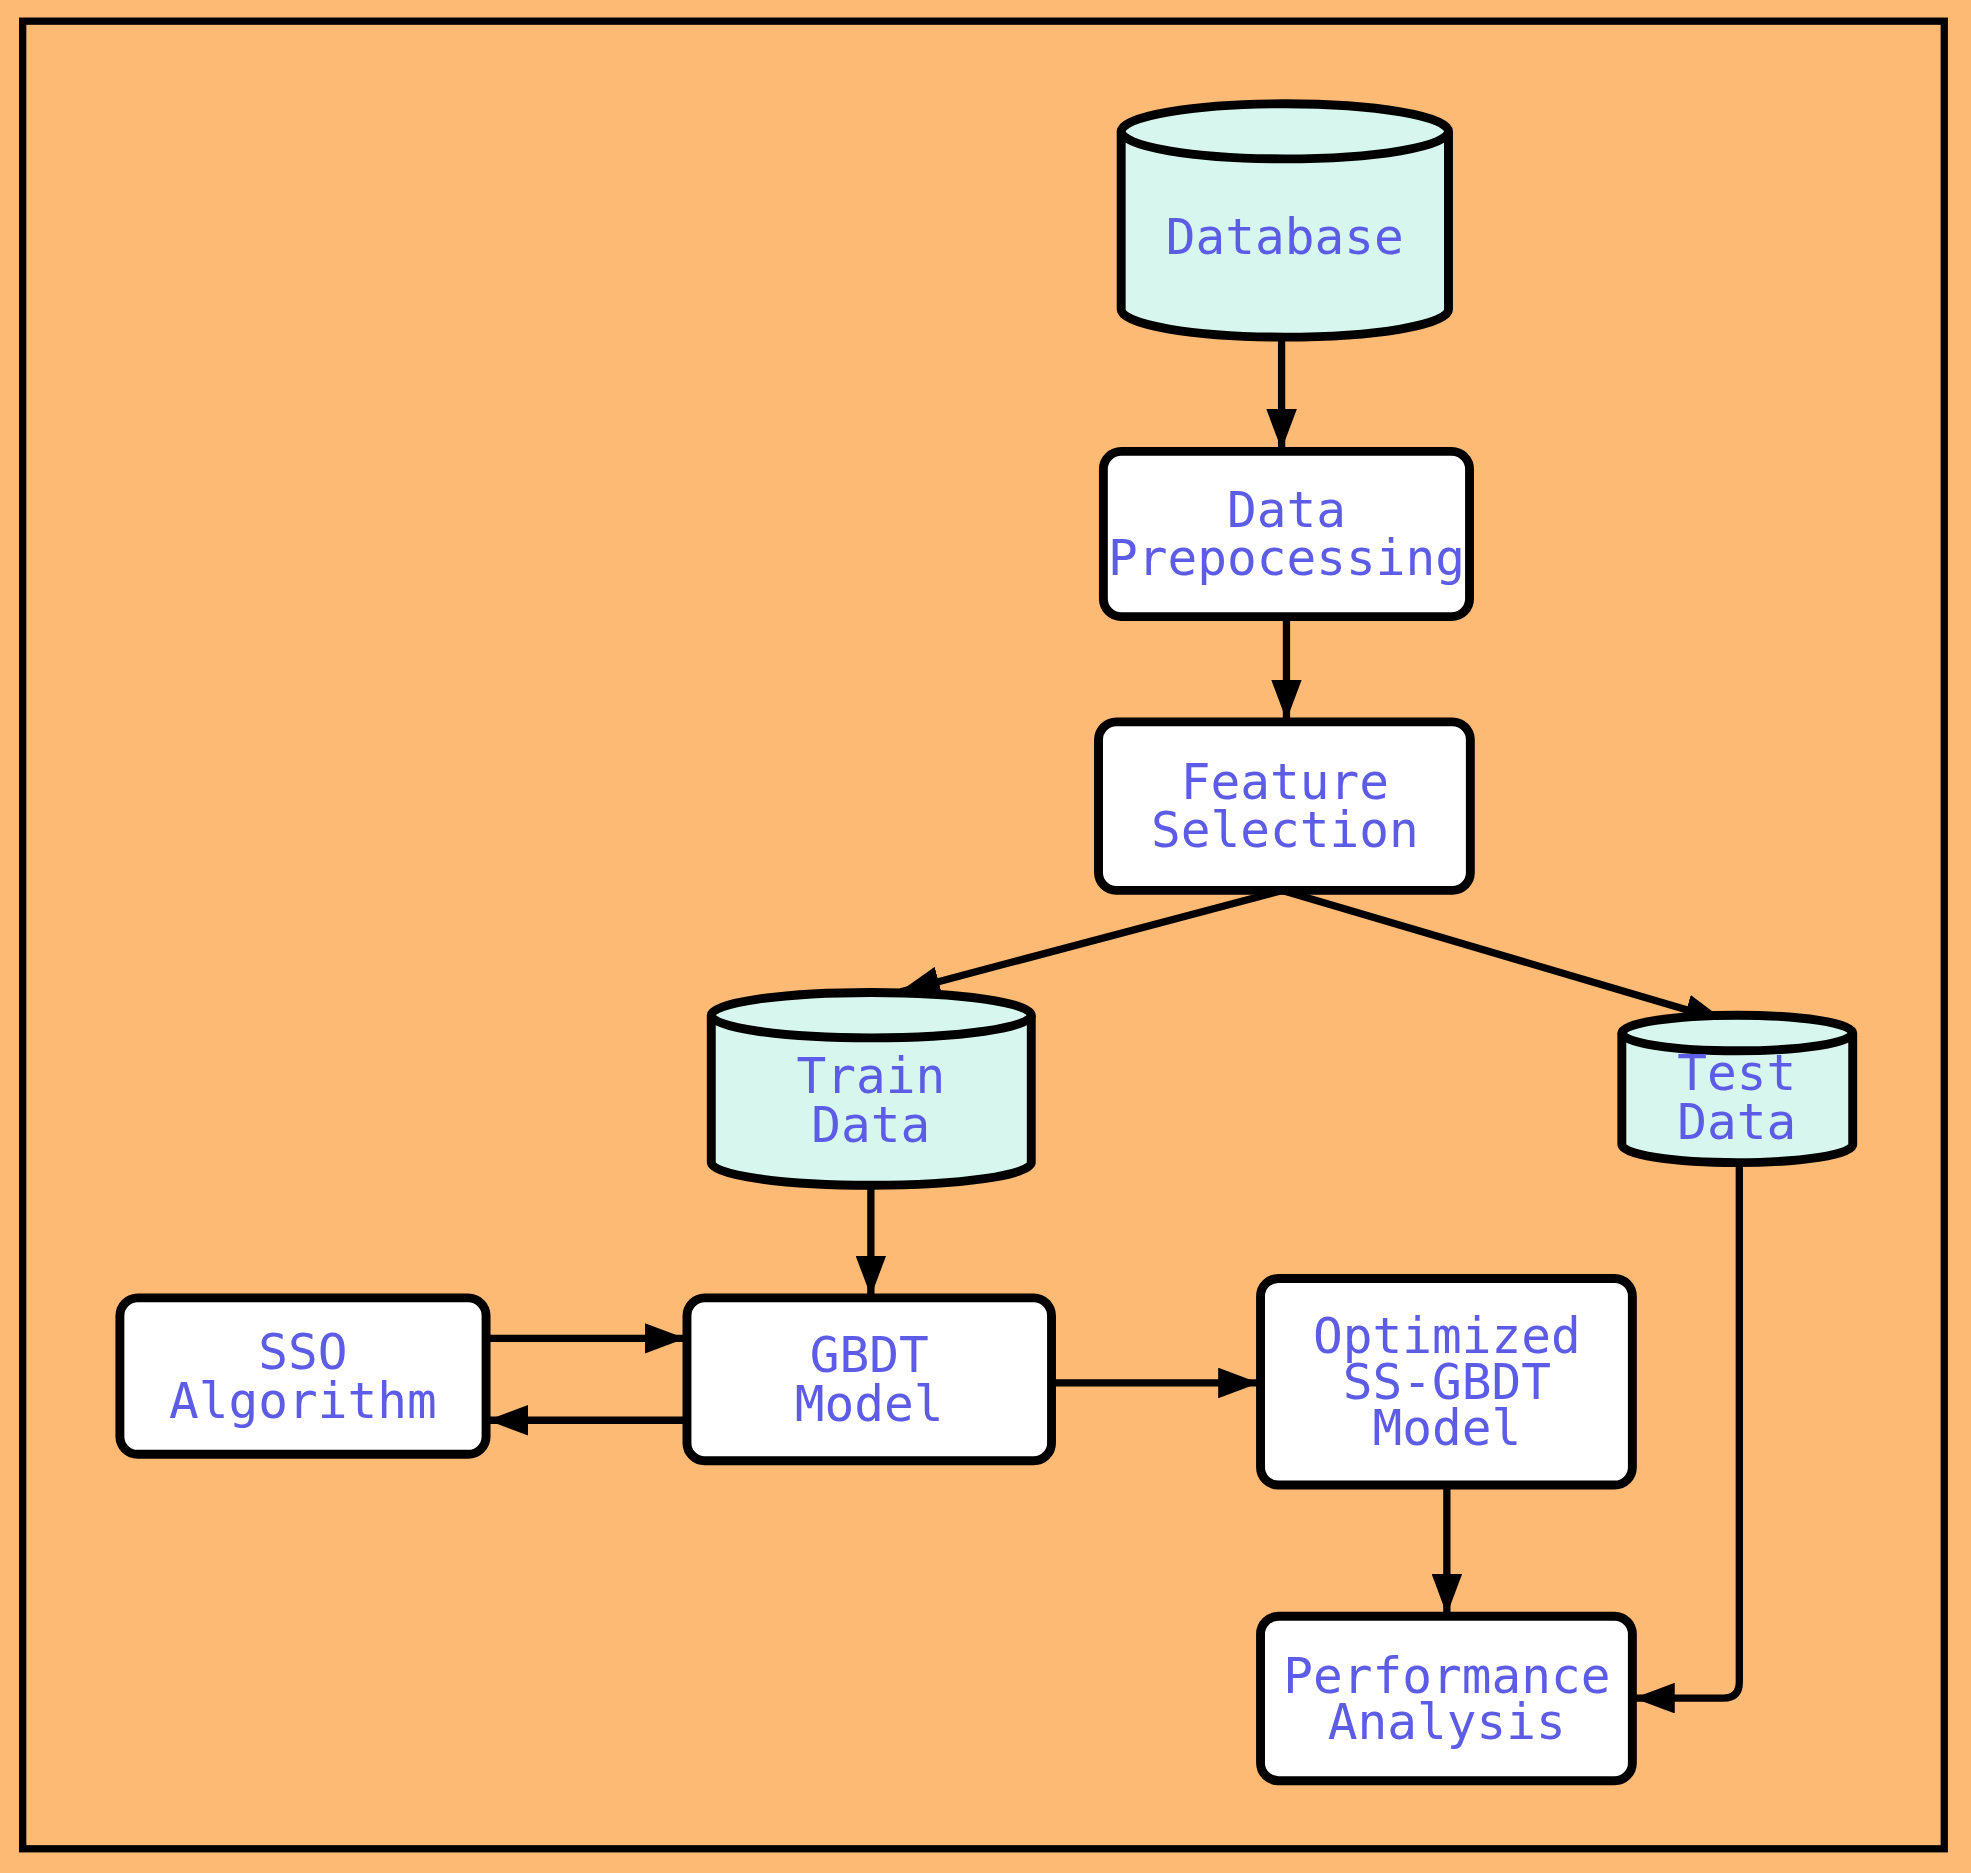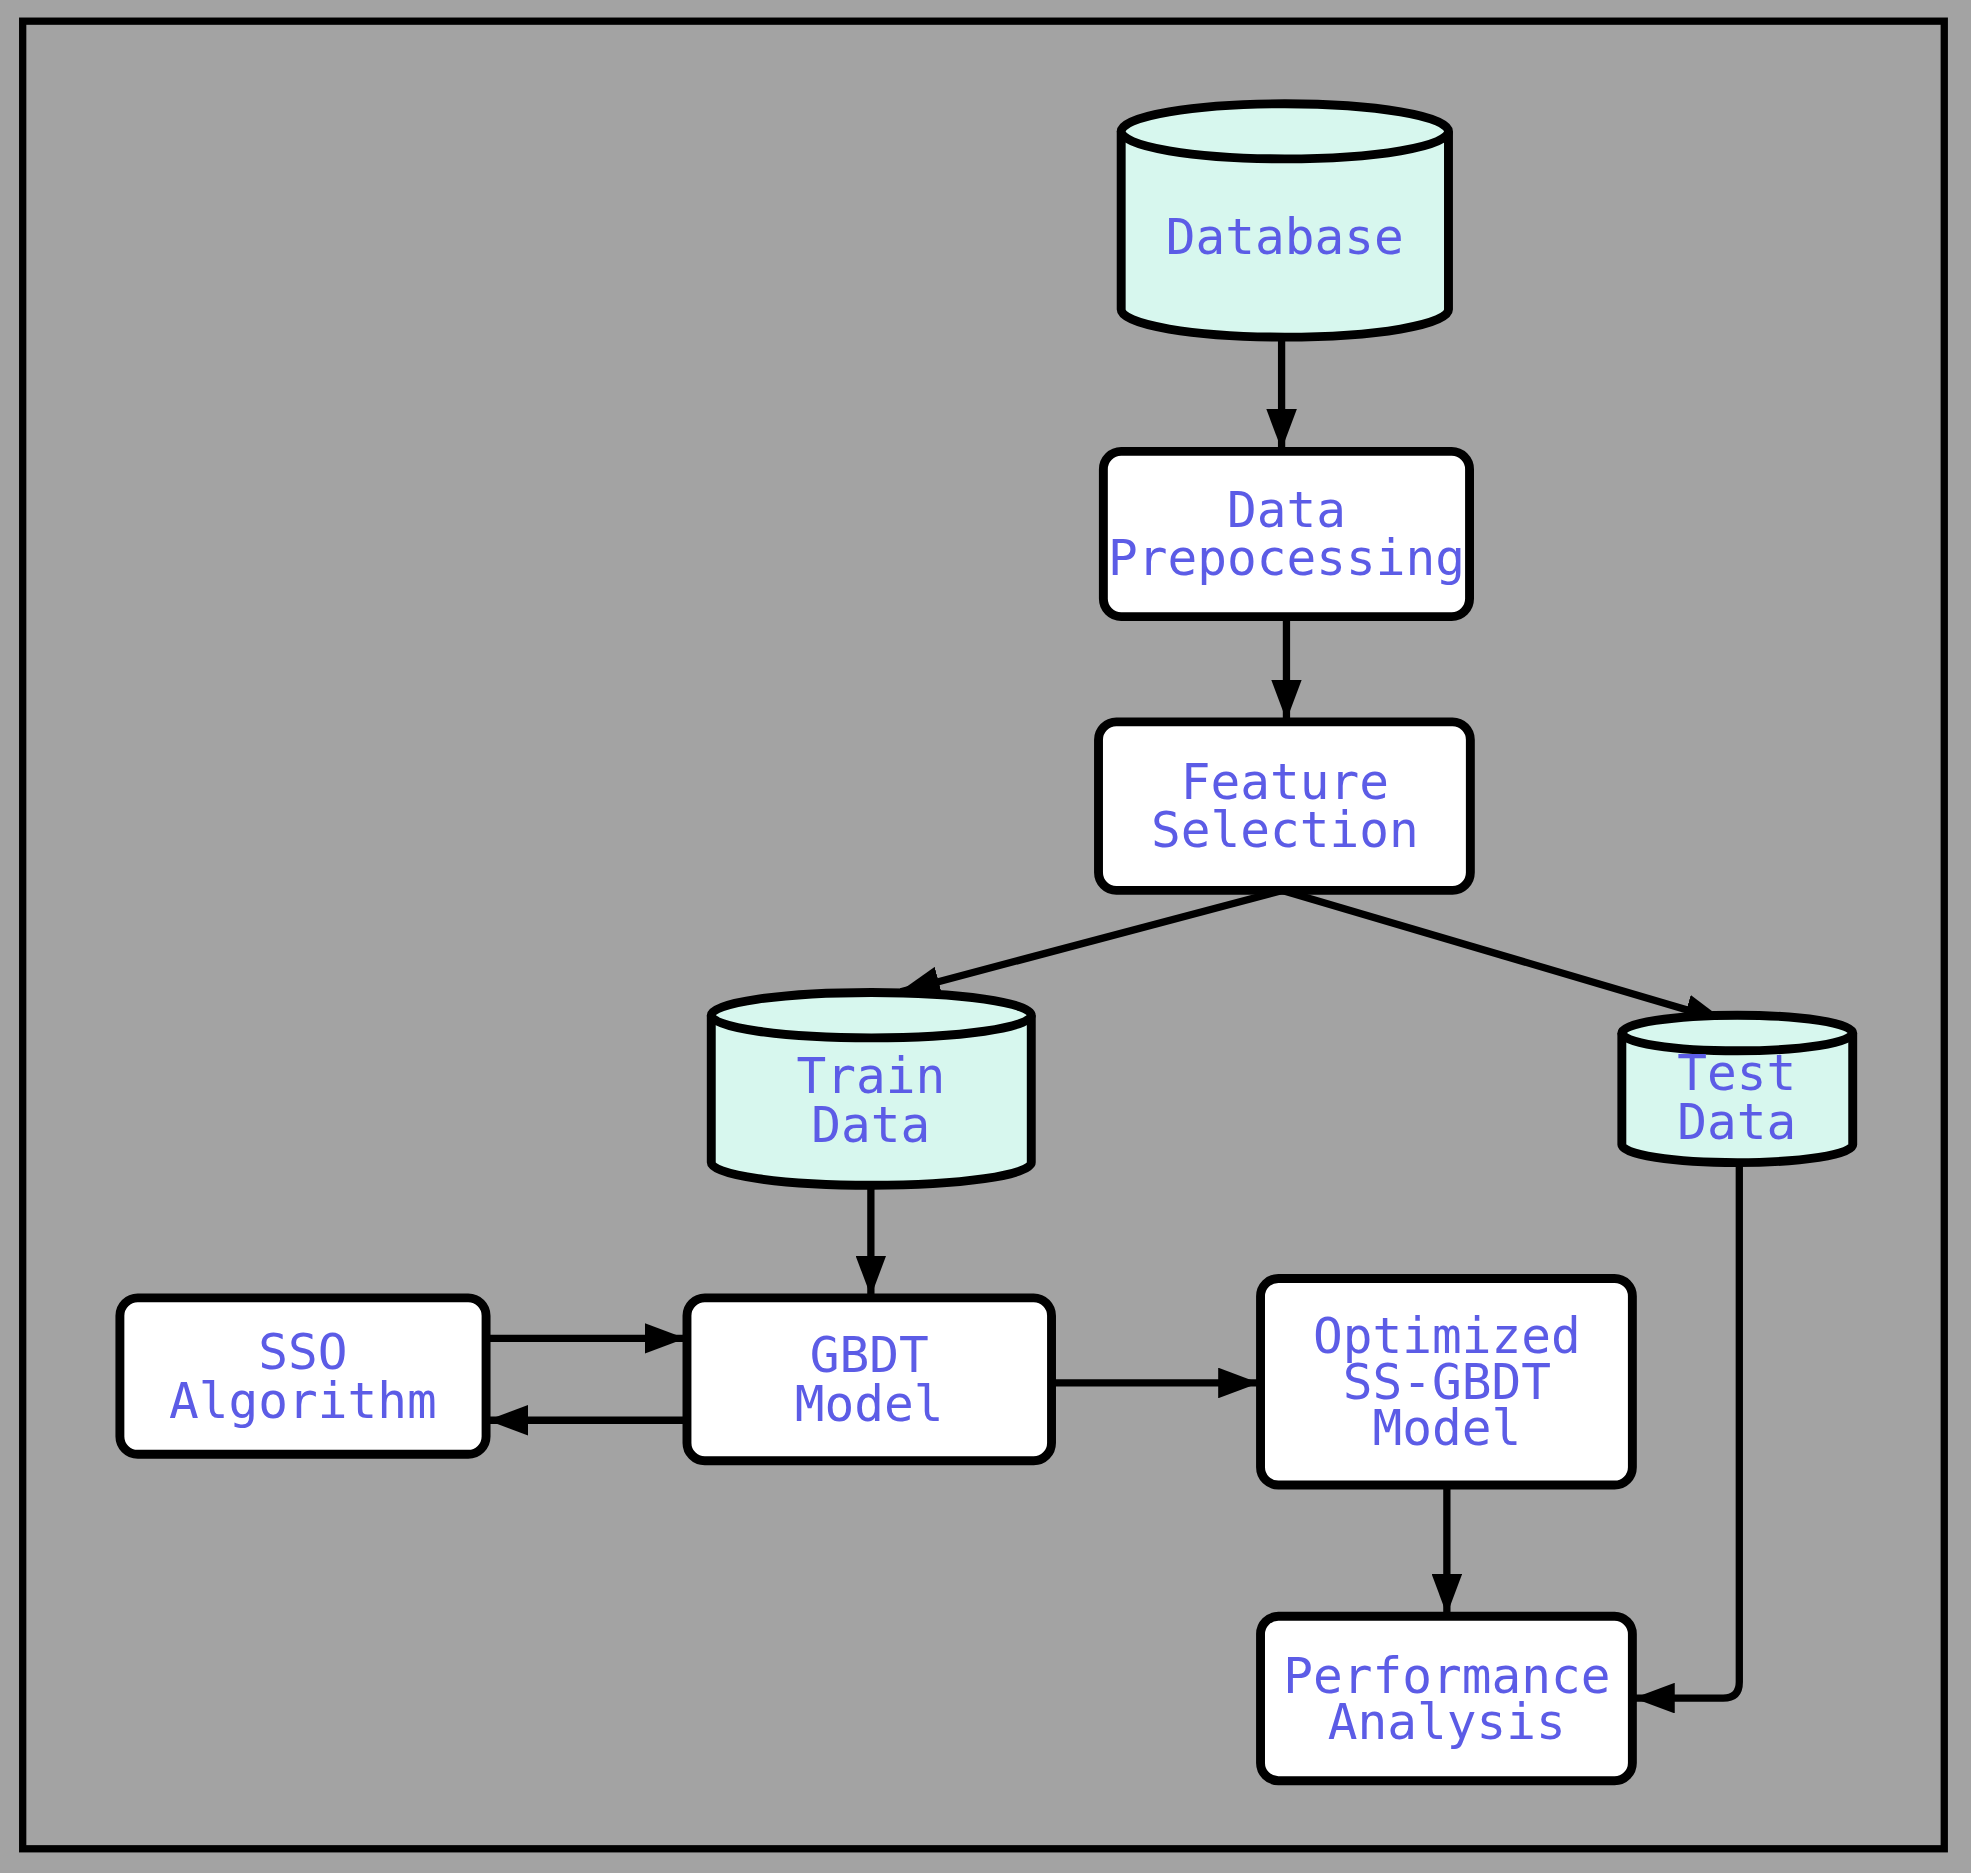--- a/index.html
+++ b/index.html
@@ -4,21 +4,21 @@
 <style>
   html, body {
     margin: 0;
     padding: 0;
     background: #ffffff;
   }
   .canvas {
     width: 1971px;
     height: 1874px;
     position: relative;
-    background: #a3a3a3;
+    background: #fdba74;
   }
   svg.flow {
     display: block;
     width: 1971px;
     height: 1874px;
   }
   .shape-box {
     fill: #ffffff;
     stroke: #000000;
     stroke-width: 11;

